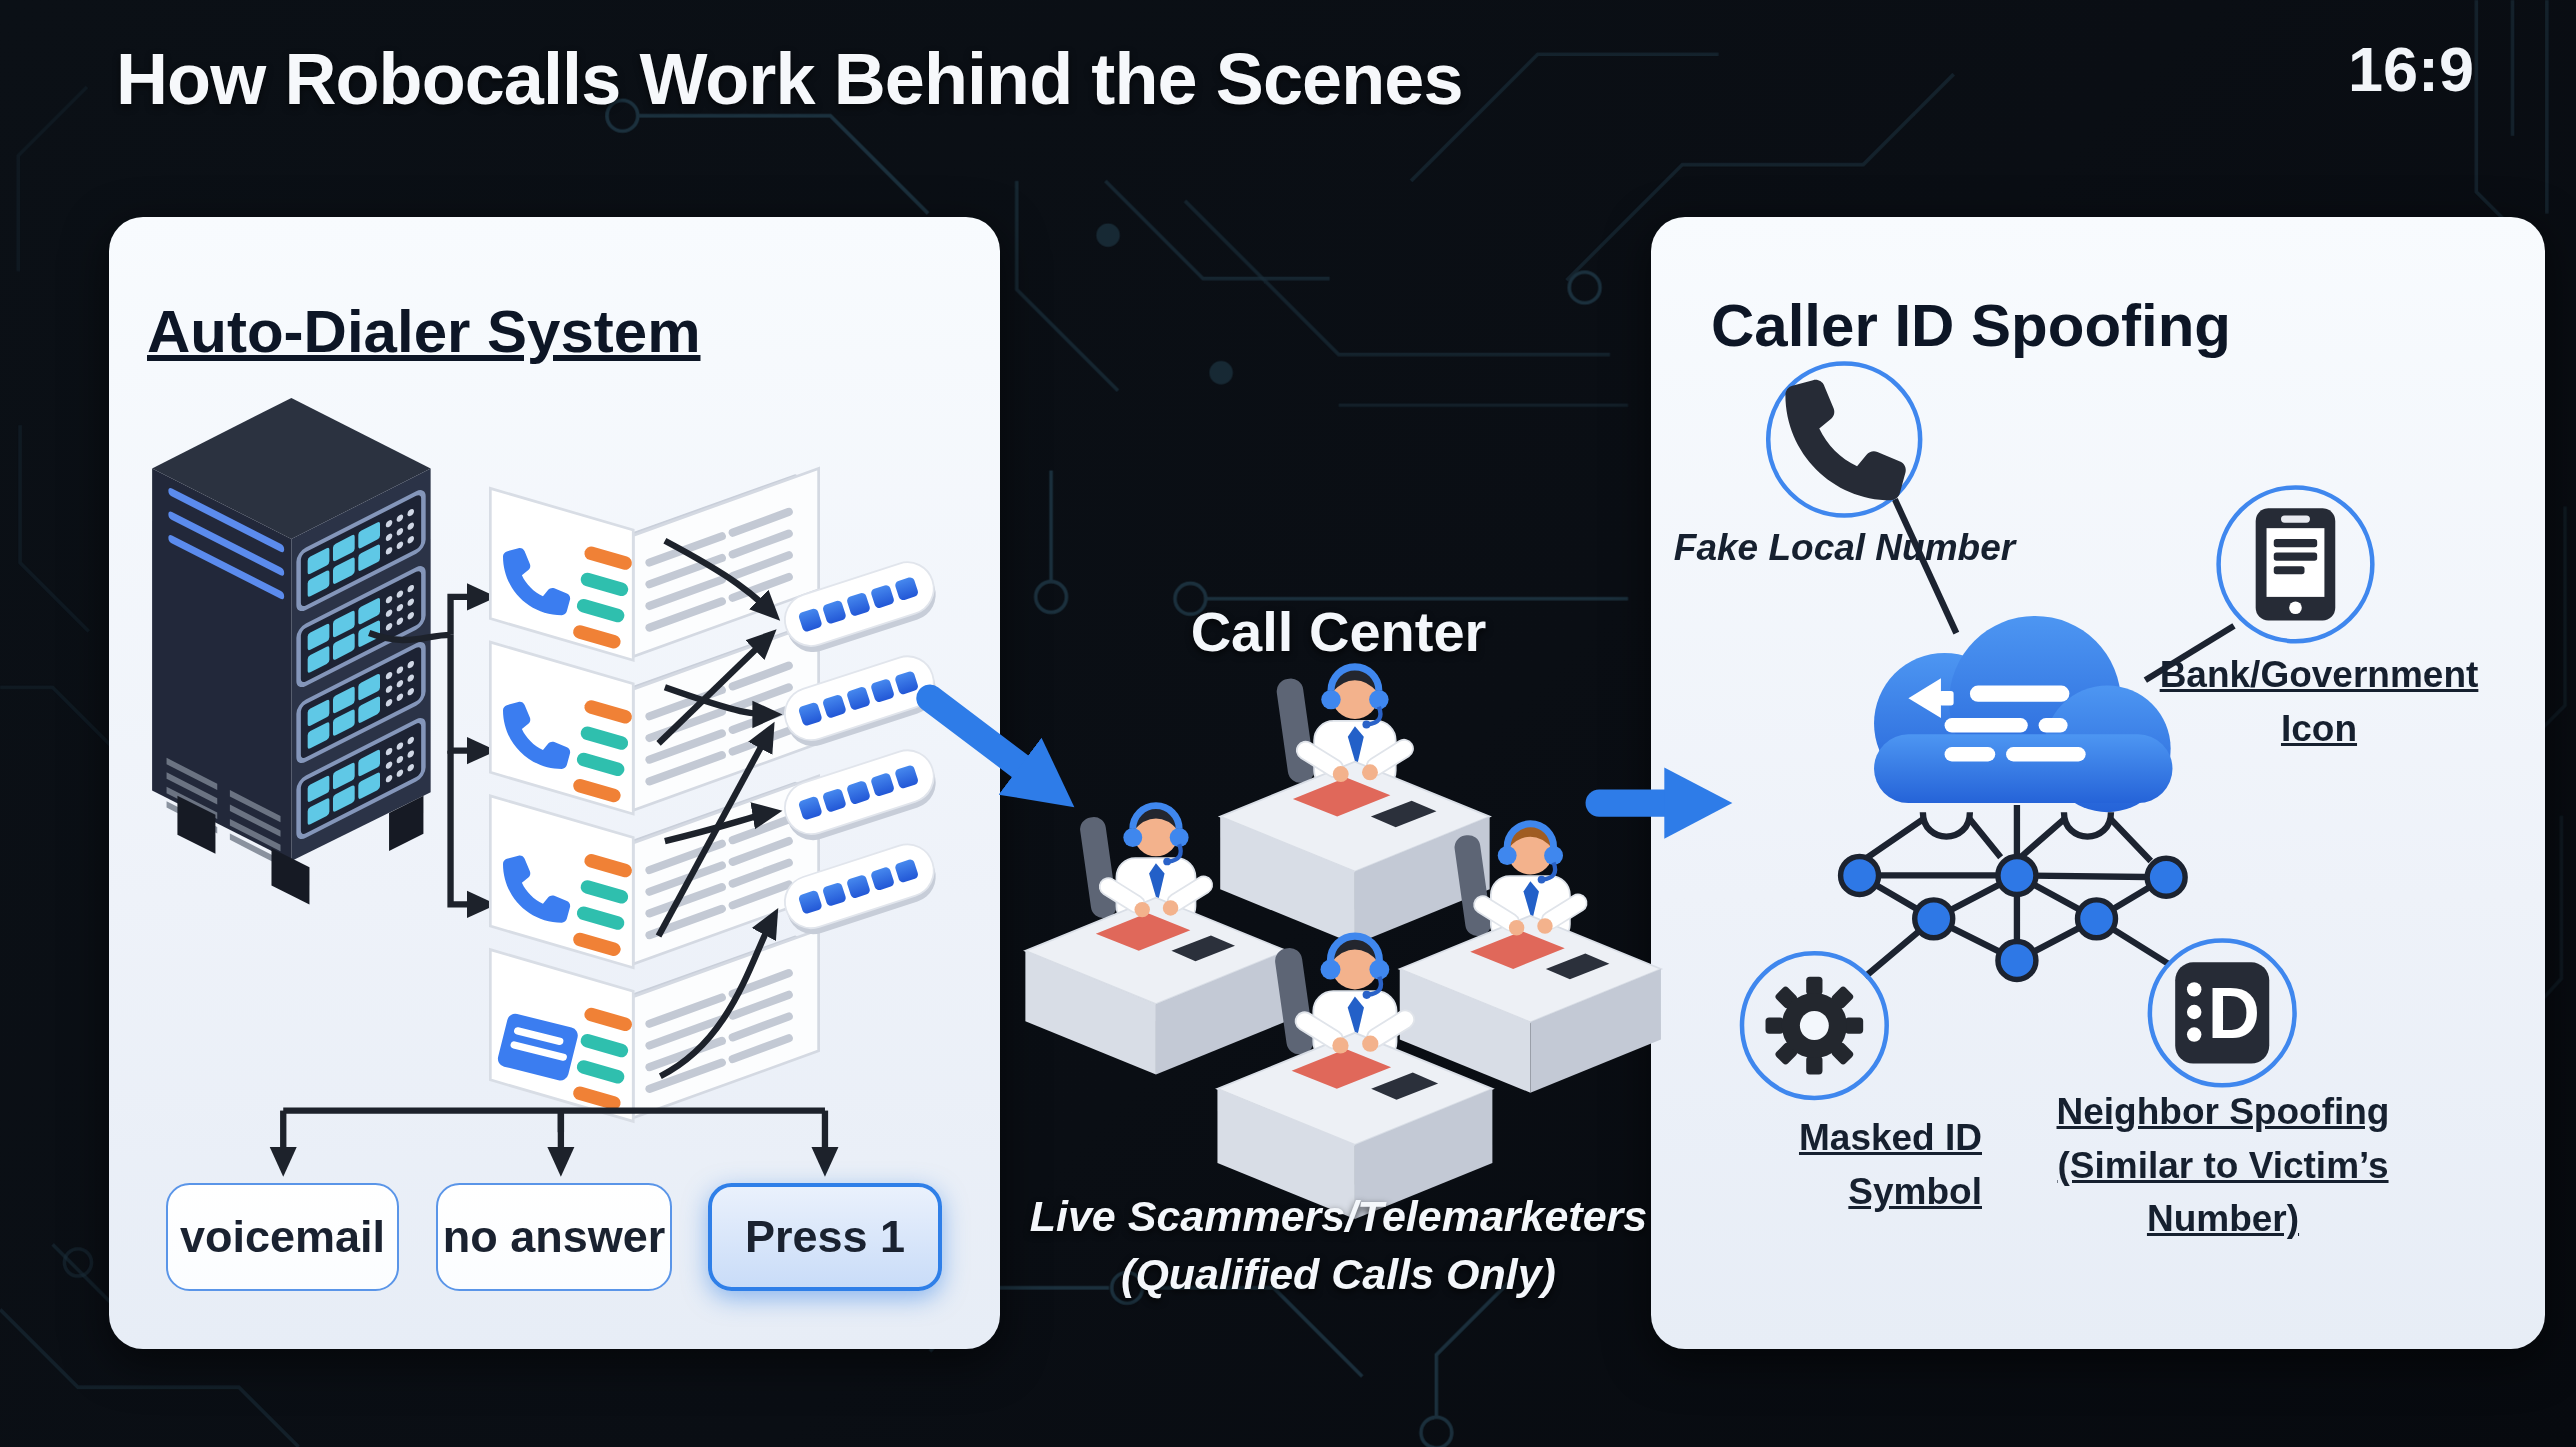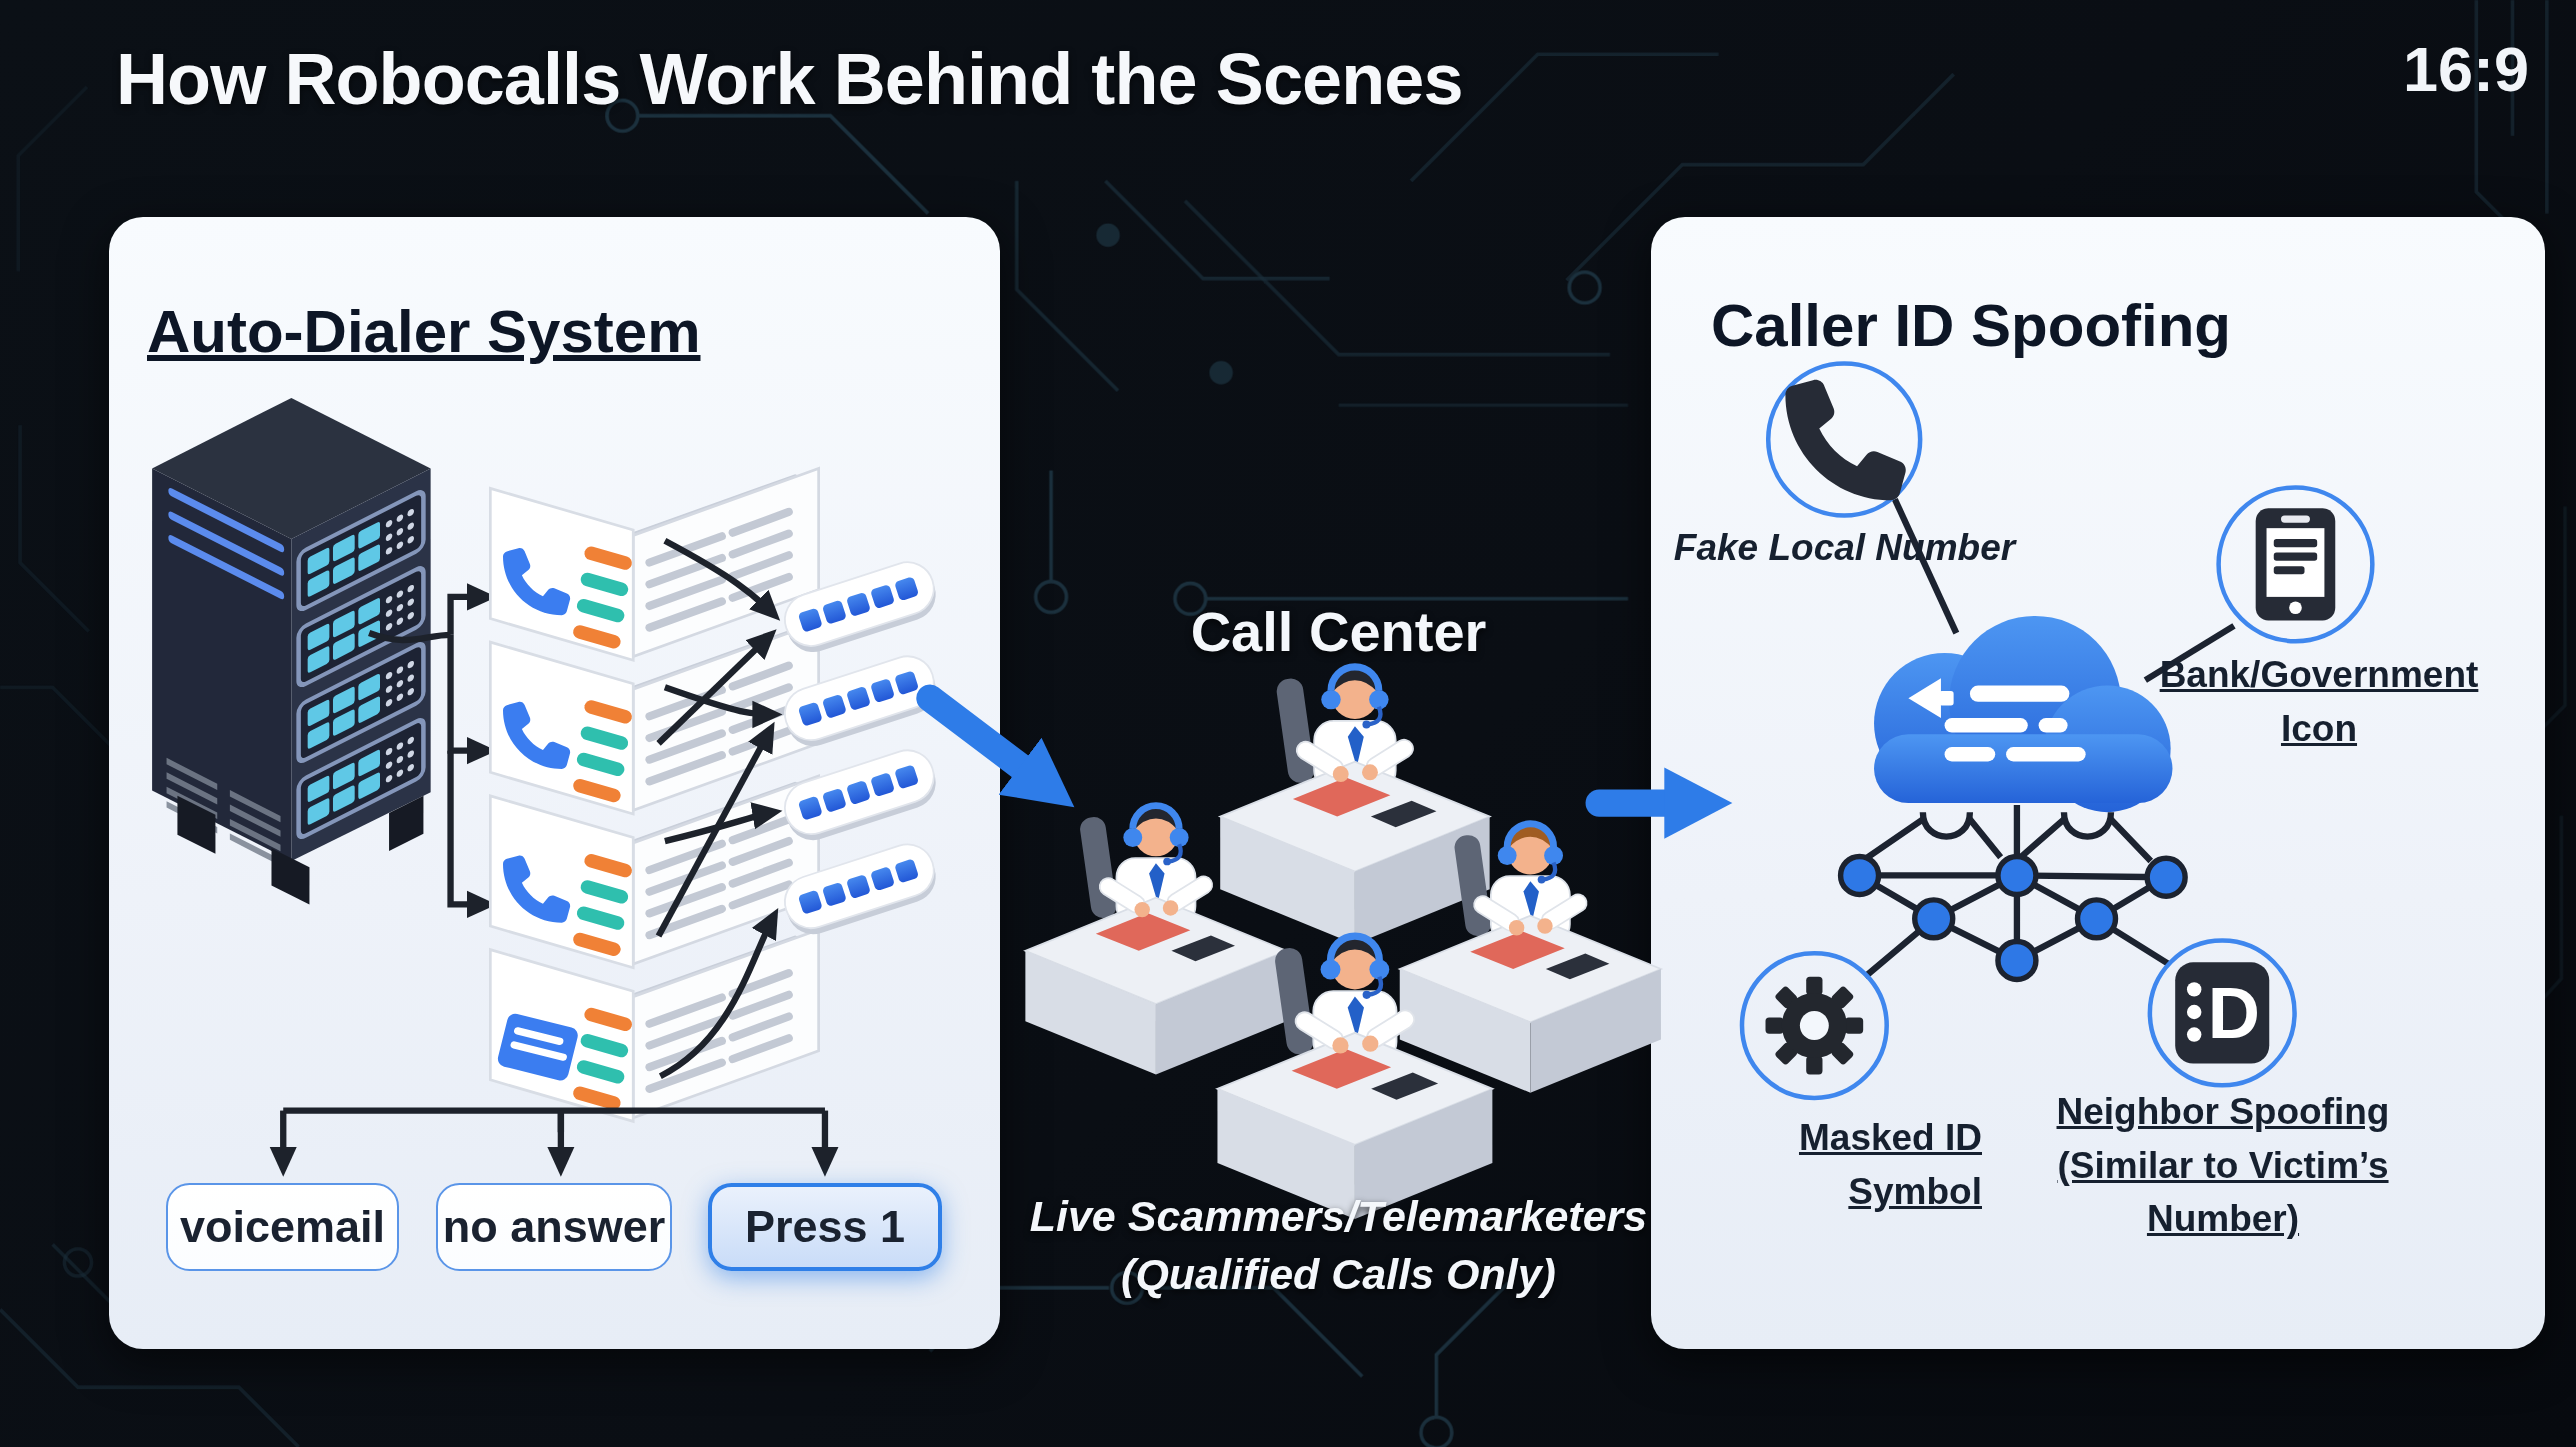--- a/index.html
+++ b/index.html
@@ -2,33 +2,33 @@
 <html style="font-size:14.5px"><head>
 <meta charset="utf-8">
 <style>
   html,body{margin:0;padding:0;background:#06090d;}
   .stage{position:relative;width:2576px;height:1447px;overflow:hidden;
          background:linear-gradient(135deg,#0b1016 0%,#0a0e14 55%,#070a0f 100%);
          font-family:"Liberation Sans",sans-serif;}
   svg{position:absolute;left:0;top:0;}
   .txt{position:absolute;font-weight:bold;white-space:nowrap;}
   .main-title{left:116px;top:38px;font-size:72px;color:#f6f8fb;letter-spacing:-0.9px;text-shadow:0 2.7px 7.2px rgba(0,0,0,.6);}
-  .ratio{left:2348px;top:33px;width:181px;text-align:right;font-size:63px;color:#f2f5f9;}
+  .ratio{left:2348px;top:33px;width:181px;text-align:left;font-size:63px;color:#f2f5f9;}
   .panel{position:absolute;top:217px;width:891px;height:1132px;border-radius:34px;
          background:linear-gradient(180deg,#f8fbfe 0%,#eef2f9 60%,#e7edf6 100%);
          box-shadow:0 12.7px 45px rgba(0,0,0,.55);}
   .panel-left{left:109px;}
   .panel-right{left:1651px;width:894px;}
   .panel-title{font-size:60px;color:#0d1626;}
   .pt-left{left:147px;top:297px;text-decoration:underline;}
   .pt-right{left:1711px;top:291px;}
   .center-title{left:1067px;top:599px;width:543px;text-align:center;font-size:56px;color:#f4f7fb;text-shadow:0 2.7px 7.2px rgba(0,0,0,.7);}
   .caption{left:1013px;width:651px;text-align:center;font-size:43px;color:#f4f7fb;text-shadow:0 2.7px 7.2px rgba(0,0,0,.7);font-style:italic;}
   .cap1{top:1192px;} .cap2{top:1250px;}
-  .outcome{position:absolute;top:1183px;height:88px;border-radius:23.5px;
+  .outcome{position:absolute;top:1183px;height:108px;border-radius:23.5px;
            background:linear-gradient(180deg,#ffffff,#fbfdff);
            border:2.7px solid #5a95e8;box-sizing:border-box;
            display:flex;align-items:center;justify-content:center;
            font-size:45px;font-weight:bold;color:#1a2230;}
   .outcome.hl{border:4.5px solid #2f7fe8;background:linear-gradient(180deg,#eaf1fc,#c9dcf8);
               box-shadow:0 7.2px 25px rgba(47,127,232,.5);}
   .o1{left:166px;width:233px;} .o2{left:436px;width:236px;} .o3{left:708px;width:234px;}
   .rlabel{position:absolute;font-weight:bold;color:#16202f;font-size:37px;text-align:center;line-height:1.45;}
   .rlabel span{display:block;text-decoration:underline;}
   .lb-fake{left:1659px;top:521px;width:371px;font-style:italic;}

